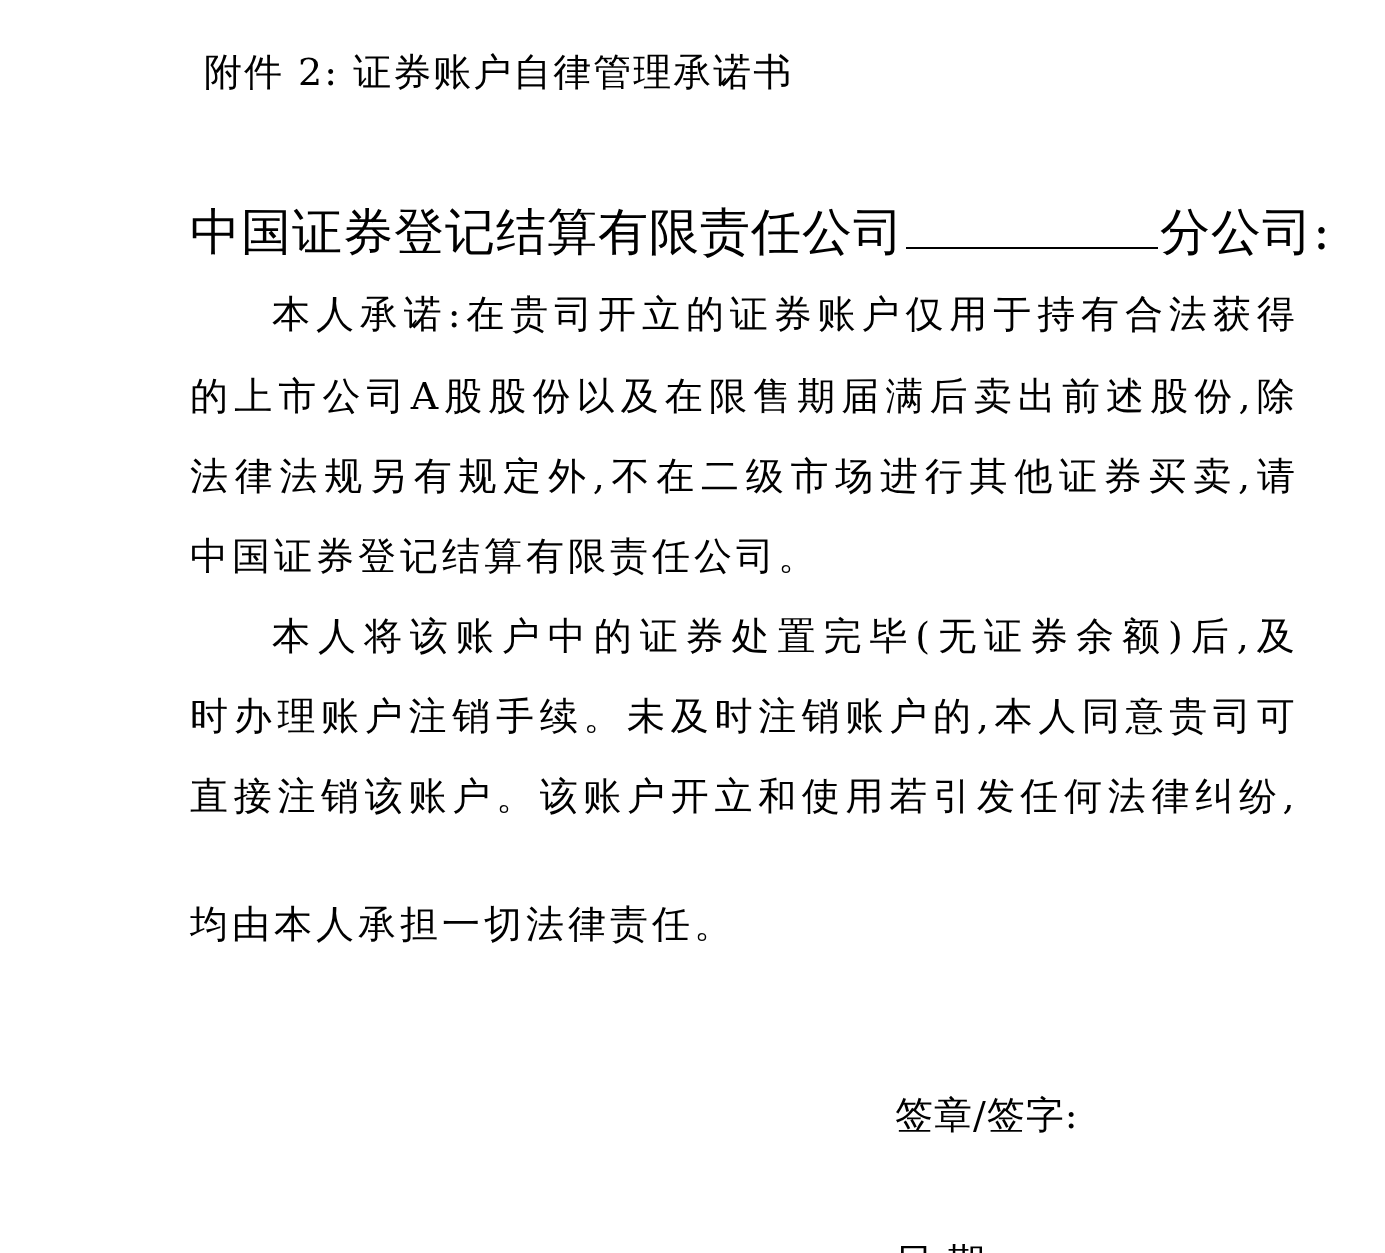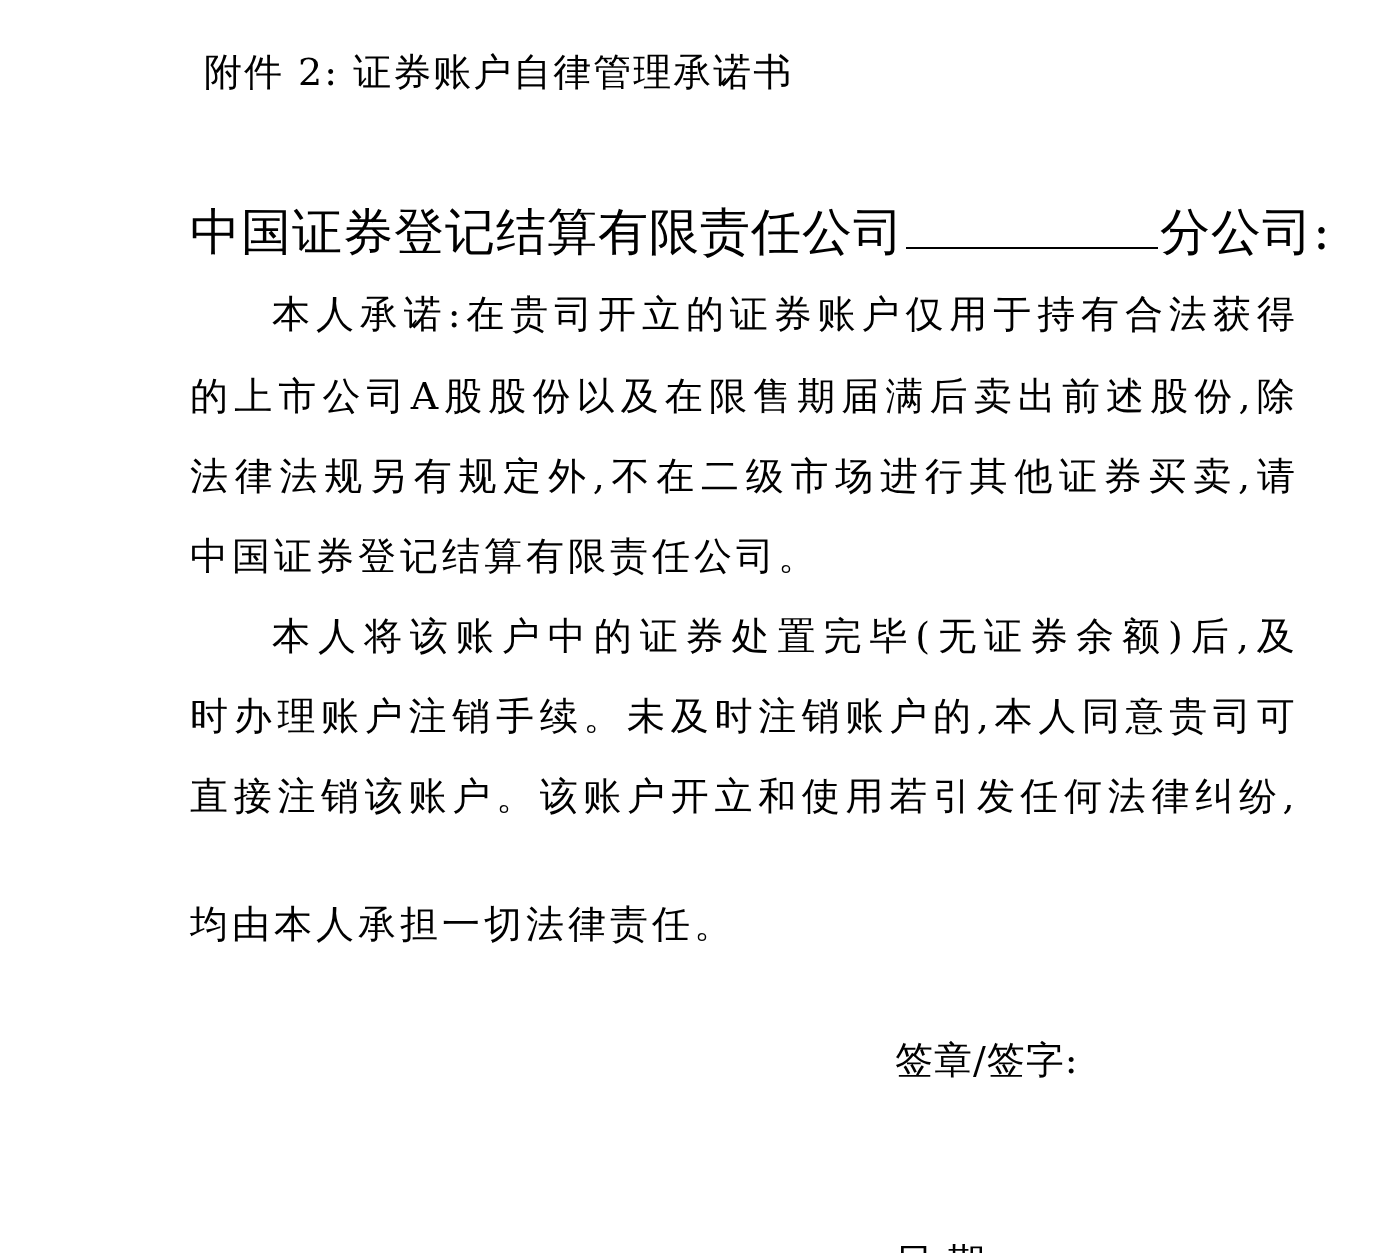--- a/index.html
+++ b/index.html
@@ -247,16 +247,16 @@
       <span class="ch">任</span>
       <span class="ch">何</span>
       <span class="ch">法</span>
       <span class="ch">律</span>
       <span class="ch">纠</span>
       <span class="ch">纷</span>
       <span class="ch">,</span>
     </div>
   <div class="line short" style="top:852px;margin-top:48px;">均由本人承担一切法律责任。</div>
 
-  <div class="sig" style="top:1036px;">签章/签字:</div>
+  <div class="sig" style="top:1091px;">签章/签字:</div>
   <div class="sig" style="top:1202px;margin-top:36px;">日 期:</div>
 
 </div>
 
 </body></html>

